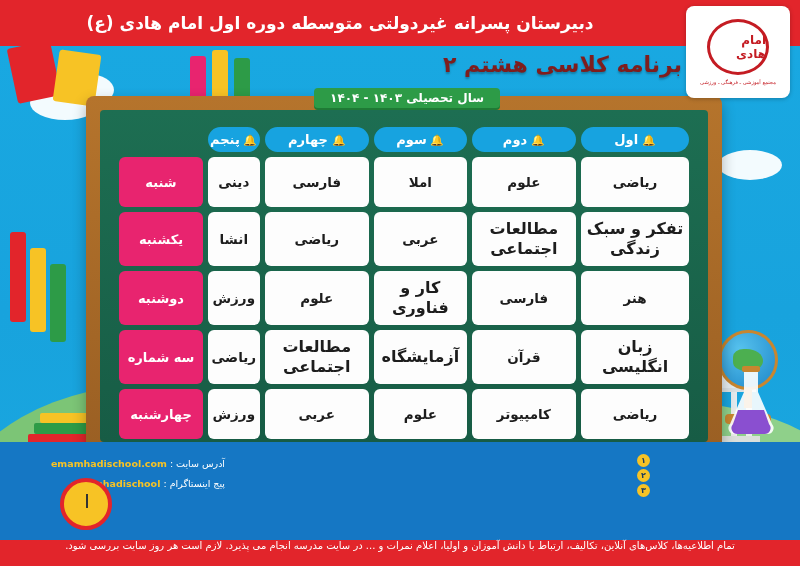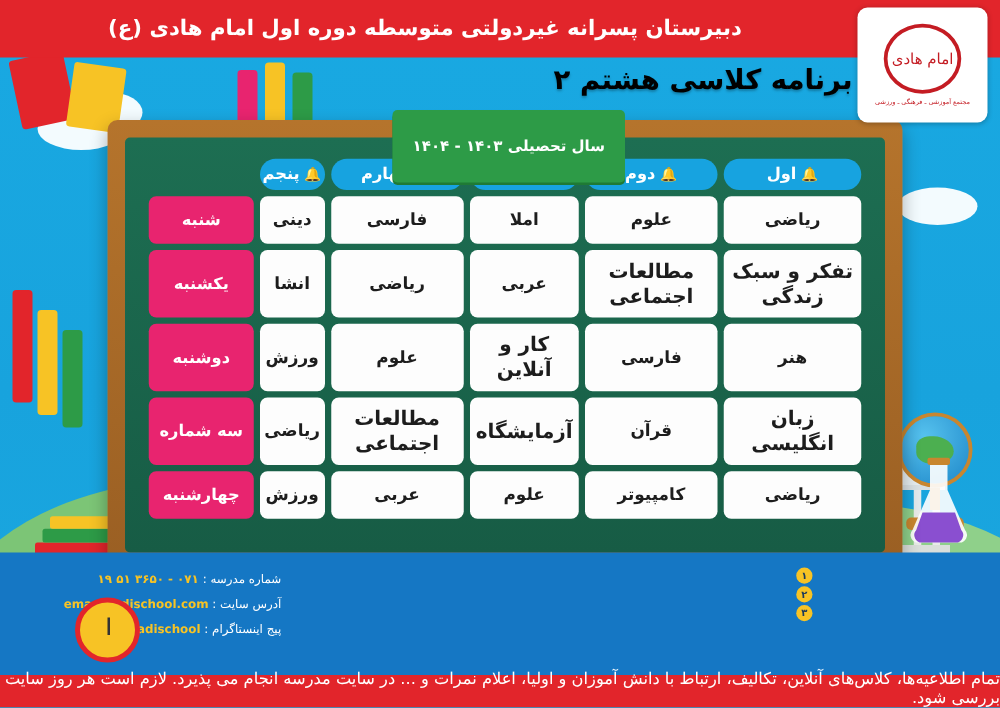--- a/index.html
+++ b/index.html
@@ -48,34 +48,34 @@
     position: absolute; top: 6px; right: 10px; width: 104px; height: 92px;
     background: #fff; border-radius: 8px; z-index: 9;
     display: flex; flex-direction: column; align-items: center; justify-content: center;
     box-shadow: 0 1px 4px rgba(0,0,0,.25);
   }
   .logo .seal {
     width: 62px; height: 56px; border: 3px solid #c41c23; border-radius: 50%;
     display: flex; align-items: center; justify-content: center;
     color: #c41c23; font-size: 13px; font-weight: bold;
   }
-  .logo .seal-text { font-size: 12px; color: #c41c23; font-weight: normal; }
+  .logo .seal-text { font-size: 12px; color: #c41c23; font-weight: bold; }
   .logo .sub { font-size: 5.2px; color: #c41c23; margin-top: 4px; letter-spacing: .2px; }
 
   
   .page-title {
     position: absolute; top: 52px; right: 118px; z-index: 7;
-    color: #000000; font-size: 22px; font-weight: bold;
+    color: #7f1d1d; font-size: 22px; font-weight: bold;
     text-shadow: 0 2px 2px rgba(0,0,0,.25);
   }
   
   .year-banner {
     position: absolute; top: 88px; right: 300px; z-index: 8;
     background: #2d9b47; color: #fff; font-size: 12px; font-weight: bold;
-    padding: 22px 16px; border-radius: 4px;
+    padding: 3px 16px; border-radius: 4px;
     box-shadow: 0 2px 0 #1f7a35;
   }
   
   .board-frame {
     position: absolute; top: 96px; left: 86px; width: 636px; height: 360px;
     background: linear-gradient(#b5742c, #9a5f23);
     border-radius: 8px; padding: 14px;
     box-shadow: 0 6px 14px rgba(0,0,0,.3);
     z-index: 5;
   }
@@ -92,21 +92,21 @@
     background: #17a3e0; color: #fff; font-size: 13px; font-weight: bold;
     border-radius: 14px; padding: 5px 2px; white-space: nowrap;
   }
   .col-head .bell { font-size: 11px; margin-left: 4px; }
   .day-cell {
     background: #e8246f; color: #fff; font-size: 13px; font-weight: bold;
     border-radius: 6px; padding: 8px 4px; width: 84px; white-space: nowrap;
   }
   .subject {
     background: #fdfdfd; color: #1d1d1d; font-size: 13.5px; font-weight: bold;
-    border-radius: 6px; padding: 7px 2px; height: 38px; line-height: 1.25;
+    border-radius: 6px; padding: 7px 2px; height: 50px; line-height: 1.25;
   }
   .subject.small { font-size: 16px; }
   .corner { width: 84px; }
 
   
   .infobar {
     position: absolute; left: 0; right: 0; bottom: 26px; height: 98px;
     background: #1577c4; z-index: 6;
   }
   .infobar .notes {
@@ -122,22 +122,22 @@
   }
   .infobar .contact {
     position: absolute; right: 575px; top: 12px; width: 215px;
     color: #fff; font-size: 9.5px; line-height: 2.1; text-align: right;
   }
   .infobar .contact b { color: #f7c325; }
   
   .bottombar {
     position: absolute; left: 0; right: 0; bottom: 0; height: 26px;
     background: #e2252b; color: #fff; z-index: 7;
-    display: flex; align-items: flex-end; justify-content: center;
-    font-size: 13px;
+    display: flex; align-items: flex-start; justify-content: center;
+    font-size: 10px;
   }
   
   .pencil { position: absolute; width: 16px; border-radius: 3px; z-index: 3; }
   .globe-stand {
     position: absolute; right: 14px; bottom: 140px; width: 76px; height: 96px; z-index: 4;
   }
   .globe {
     width: 60px; height: 60px; border-radius: 50%;
     background: radial-gradient(circle at 35% 30%, #56c2ee, #1e87c9);
     margin: 0 auto; position: relative; border: 3px solid #c8862f;
@@ -278,21 +278,21 @@
           <td class="subject small">تفکر و سبک زندگی</td>
           <td class="subject small">مطالعات اجتماعی</td>
           <td class="subject">عربی</td>
           <td class="subject">ریاضی</td>
           <td class="subject">انشا</td>
           <td class="day-cell">یکشنبه</td>
         </tr>
         <tr>
           <td class="subject">هنر</td>
           <td class="subject">فارسی</td>
-          <td class="subject small">کار و آنلاین</td>
+          <td class="subject small">کار و فناوری</td>
           <td class="subject">علوم</td>
           <td class="subject">ورزش</td>
           <td class="day-cell">دوشنبه</td>
         </tr>
         <tr>
           <td class="subject small">زبان انگلیسی</td>
           <td class="subject">قرآن</td>
           <td class="subject small">آزمایشگاه</td>
           <td class="subject small">مطالعات اجتماعی</td>
           <td class="subject">ریاضی</td>
@@ -318,24 +318,20 @@
     </div>
     <div class="row">
       <span class="num-badge">۲</span>
     </div>
     <div class="row">
       <span class="num-badge">۳</span>
     </div>
   </div>
   <div class="contact">
     <div>
-      <span>شماره مدرسه :</span>
-      <b>۰۷۱ - ۳۶۵۰ ۵۱ ۱۹</b>
-    </div>
-    <div>
       <span>آدرس سایت :</span>
       <b>emamhadischool.com</b>
     </div>
     <div>
       <span>پیج اینستاگرام :</span>
       <b>emamhadischool</b>
     </div>
   </div>
 </div>
 

